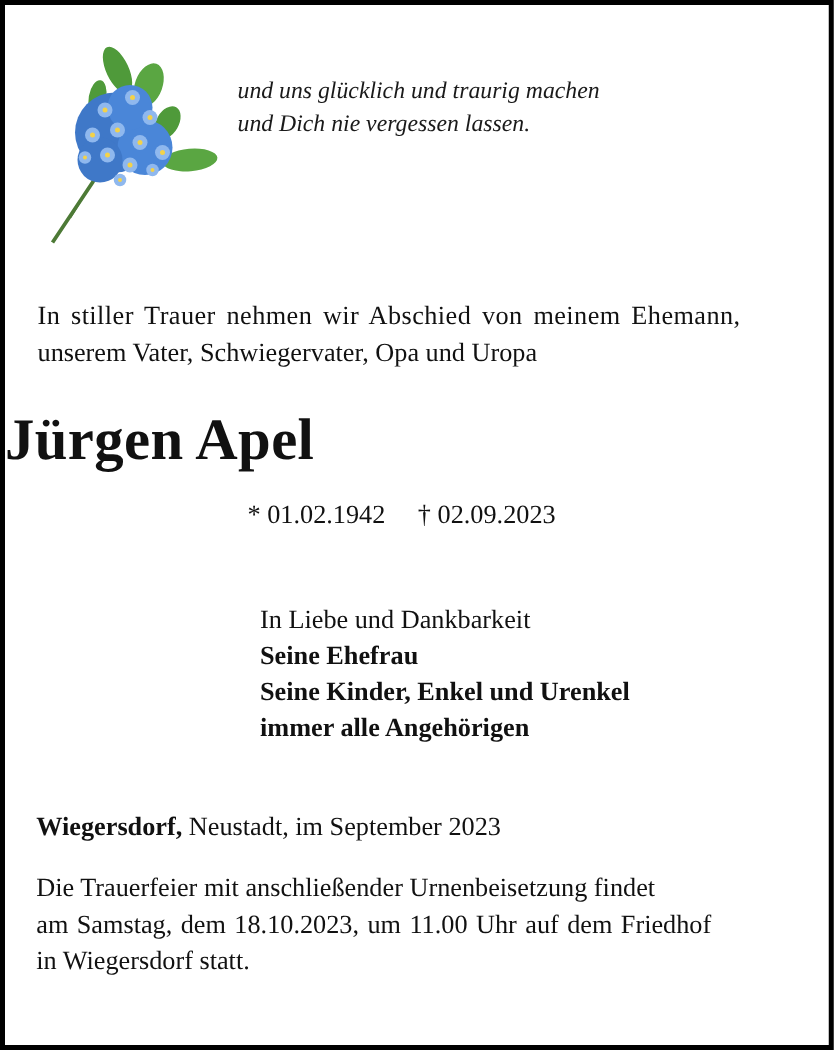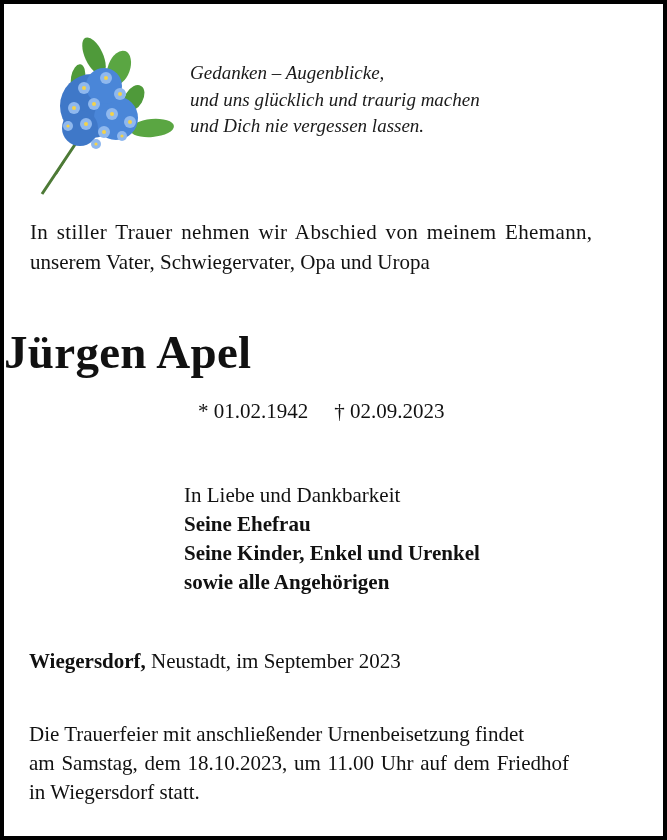--- a/index.html
+++ b/index.html
@@ -12,39 +12,39 @@
   .flower { position: absolute; left: 30px; top: 22px; width: 145px; height: 172px; }
   .poem {
     position: absolute; left: 186px; top: 56px;
     font-style: italic; font-size: 19px; line-height: 26.5px; color: #1a1a1a;
   }
   .poem div { white-space: nowrap; }
   .intro {
     position: absolute; left: 26px; top: 213px; width: 620px;
     font-size: 21px; line-height: 30px; white-space: nowrap;
   }
-  .intro .l1 { letter-spacing: 0.35px; word-spacing: 3px; }
+  .intro .l1 { letter-spacing: 0.35px; word-spacing: 3px; margin-top: 20px; }
   .name {
     position: absolute; left: 0; right: 0; top: 320px; text-align: left;
     font-weight: bold; font-size: 47px; line-height: 56px; letter-spacing: 0.3px;
   }
   .dates {
     position: absolute; left: 194px; top: 393px; font-size: 21px; line-height: 28px; white-space: nowrap; font-family: Liberation Serif, serif;
   }
   .dates .gap { display: inline-block; width: 26px; }
   .mourners {
-    position: absolute; left: 180px; top: 477px; font-size: 21px; line-height: 29px; white-space: nowrap;
+    position: absolute; left: 204px; top: 477px; font-size: 21px; line-height: 29px; white-space: nowrap;
   }
   .mourners .b { font-weight: bold; }
   .place {
     position: absolute; left: 25px; top: 643px; font-size: 21px; line-height: 28px; white-space: nowrap;
   }
   .place .b { font-weight: bold; text-align: right; }
   .funeral {
-    position: absolute; left: 25px; top: 716px; font-size: 21px; line-height: 29px; white-space: nowrap;
+    position: absolute; left: 25px; top: 692px; font-size: 21px; line-height: 29px; white-space: nowrap;
   }
   .funeral .l2 { word-spacing: 1.5px; }
 </style>
 </head>
 <body>
 
 <div class="frame">
 
   <svg class="flower" viewBox="0 0 145 172">
 
@@ -87,41 +87,40 @@
       <circle cx="96" cy="96" r="2"></circle>
         <circle cx="52" cy="98" r="2"></circle>
         <circle cx="70" cy="106" r="2"></circle>
       <circle cx="34" cy="100" r="1.6"></circle>
         <circle cx="62" cy="118" r="1.6"></circle>
         <circle cx="88" cy="110" r="1.6"></circle>
     </g>
   </svg>
 
   <div class="poem">
-    <div>Gedanken – Augenblicke,</div>
     <div>und uns glücklich und traurig machen</div>
     <div>und Dich nie vergessen lassen.</div>
   </div>
 
   <div class="intro">
     <div class="l1">In stiller Trauer nehmen wir Abschied von meinem Ehemann,</div>
     <div>unserem Vater, Schwiegervater, Opa und Uropa</div>
   </div>
 
   <div class="name">Jürgen Apel</div>
 
   <div class="dates">
     <span>* 01.02.1942</span><span class="gap"></span><span>† 02.09.2023</span>
   </div>
 
   <div class="mourners">
     <div>In Liebe und Dankbarkeit</div>
     <div class="b">Seine Ehefrau</div>
     <div class="b">Seine Kinder, Enkel und Urenkel</div>
-    <div class="b">sowie alle Angehörigen</div>
+    <div class="b">immer alle Angehörigen</div>
   </div>
 
   <div class="place">
     <span class="b">Wiegersdorf,</span><span> Neustadt, im September 2023</span>
   </div>
 
   <div class="funeral">
     <div>Die Trauerfeier mit anschließender Urnenbeisetzung findet</div>
     <div class="l2">am Samstag, dem 18.10.2023, um 11.00 Uhr auf dem Friedhof</div>
     <div>in Wiegersdorf statt.</div>

